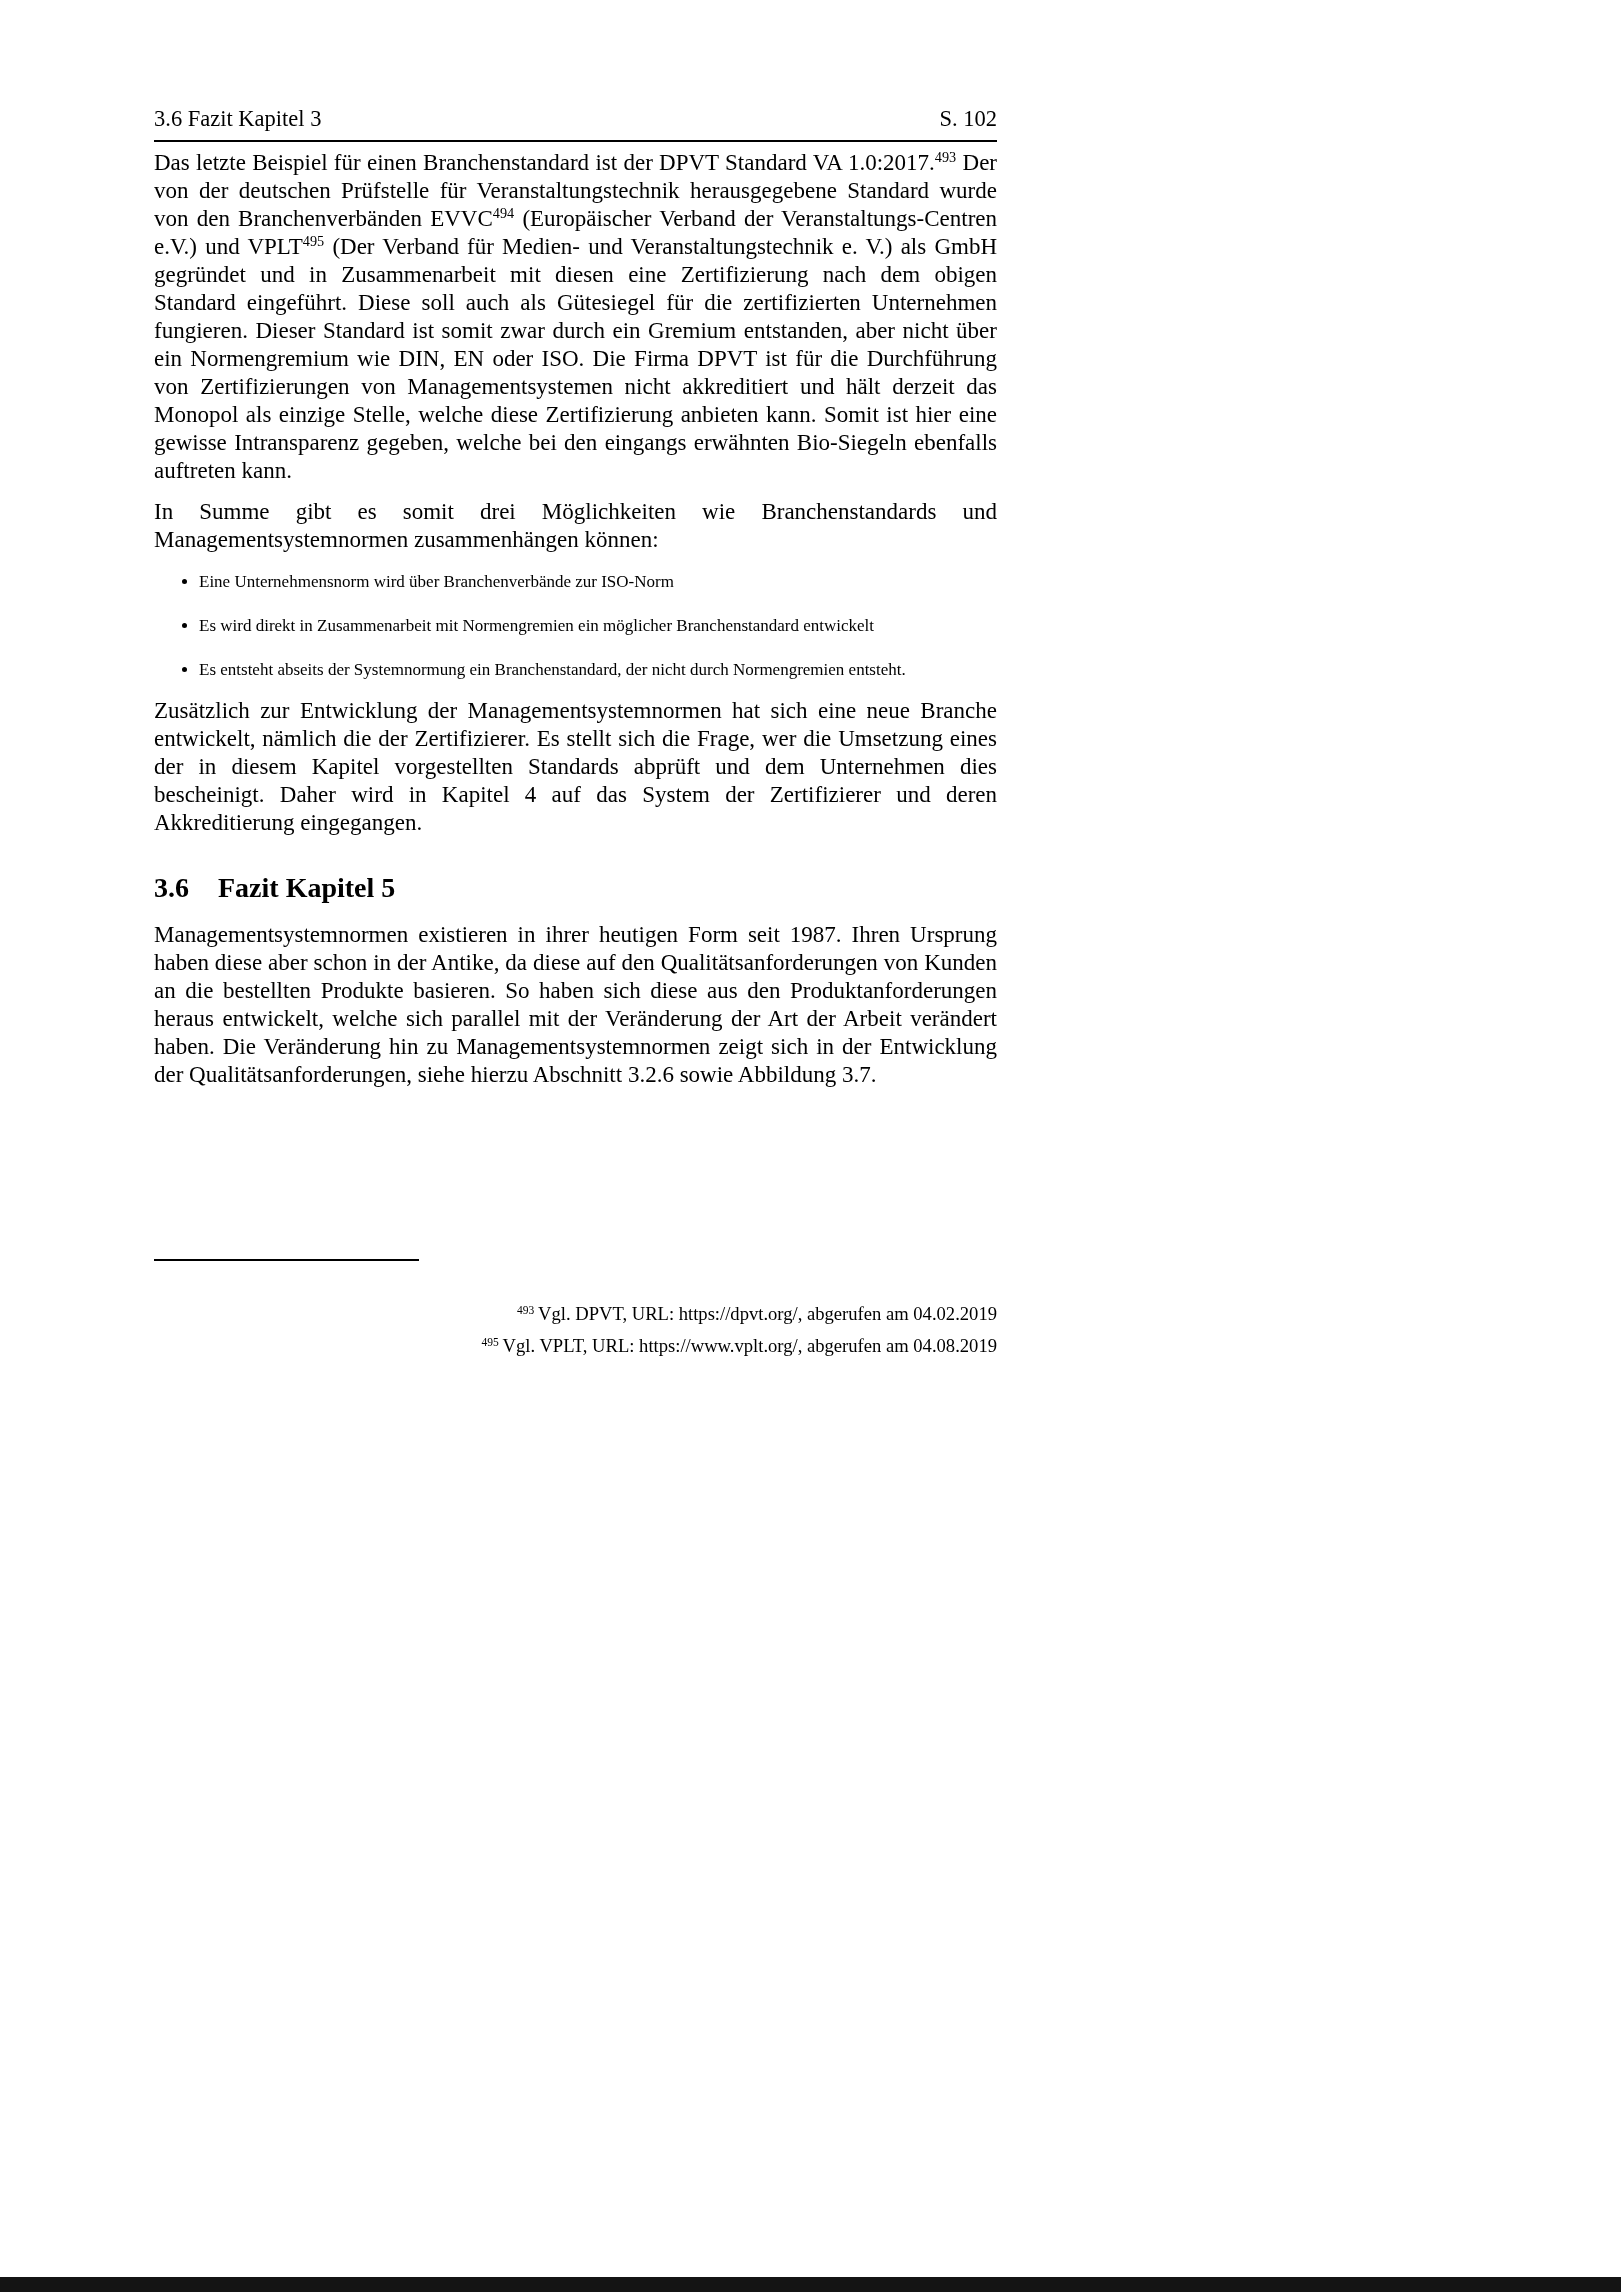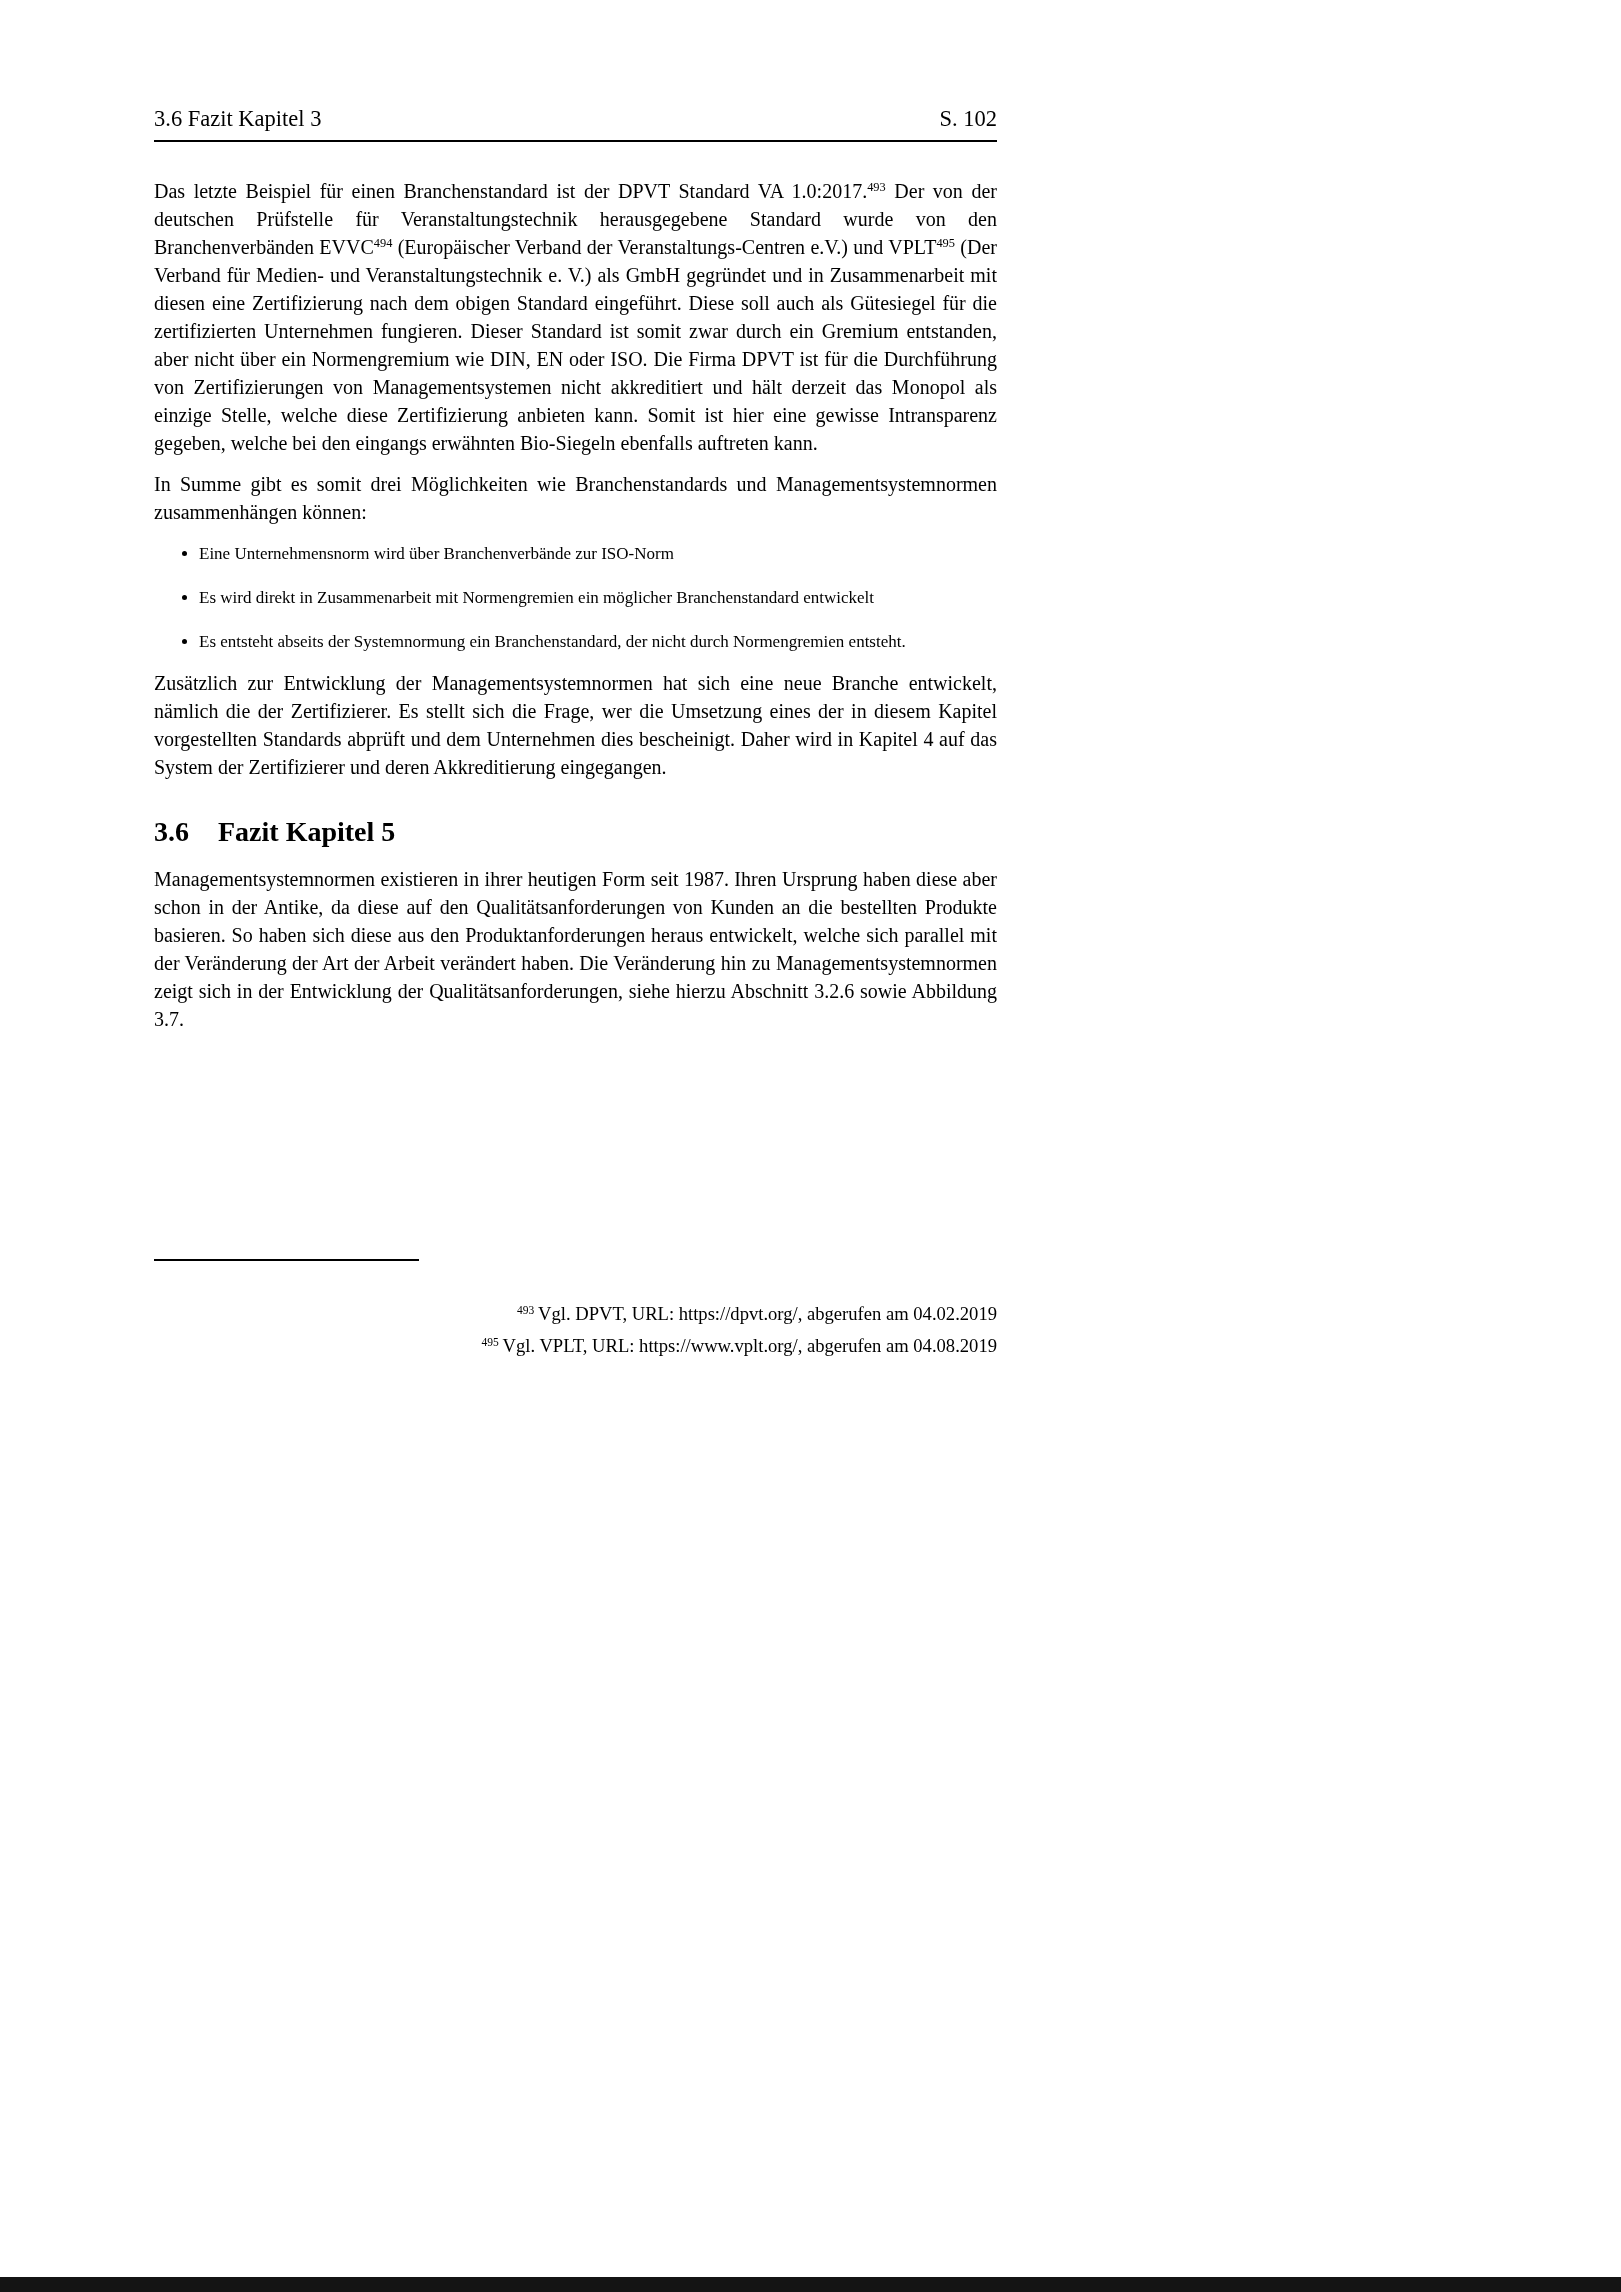--- a/index.html
+++ b/index.html
@@ -21,25 +21,25 @@
     top: 106px;
     width: 843px;
   }
   .header-row {
     display: flex;
     justify-content: space-between;
     align-items: baseline;
     font-size: 22.5px;
     padding-bottom: 7.8px;
     border-bottom: 2px solid #000000;
-    margin-bottom: 35px;
+    margin-bottom: 7px;
   }
   .body-text p {
     margin: 0 0 13.7px 0;
-    font-size: 20px;
+    font-size: 23px;
     line-height: 28px;
     text-align: justify;
     hyphens: auto;
     -webkit-hyphens: auto;
   }
   sup.fnref, .fnref {
     font-size: 0.62em;
     line-height: 0;
     position: relative;
     top: -0.55em;

